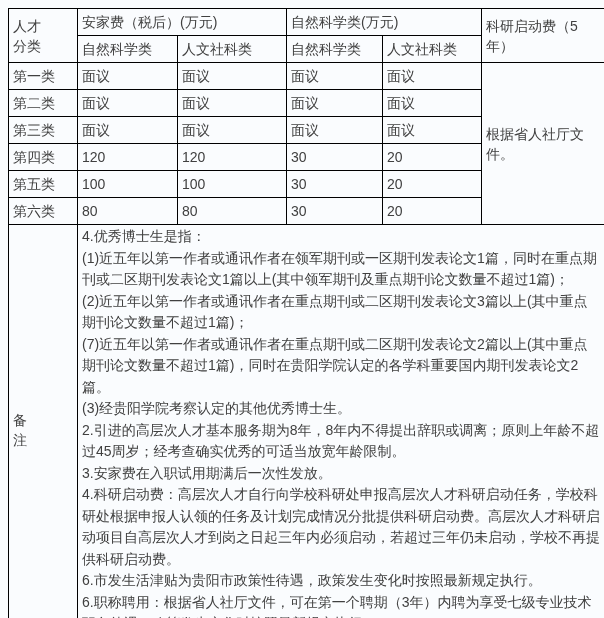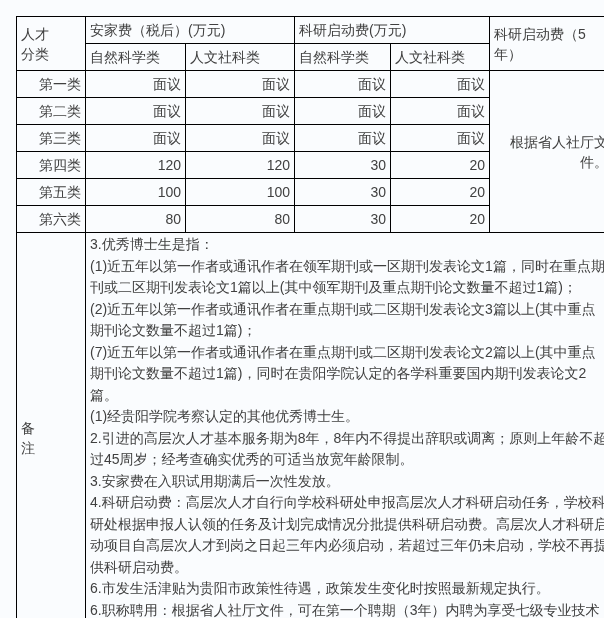--- a/index.html
+++ b/index.html
@@ -5,21 +5,21 @@
   html, body {
     margin: 0;
     padding: 0;
     background: #fafcfe;
     font-family: "Liberation Sans", "DejaVu Sans", sans-serif;
   }
   .page {
     width: 500px;
     height: 618px;
     box-sizing: border-box;
-    padding: 16px;
+    padding: 8px;
     background: #fafcfe;
   }
   table.benefits {
     border-collapse: collapse;
     table-layout: fixed;
     width: 596px;
     color: #404040;
     font-size: 14px;
   }
   table.benefits th,
@@ -28,21 +28,21 @@
     font-weight: normal;
     text-align: left;
     vertical-align: middle;
     padding: 1px 4px;
     line-height: 20px;
     overflow: hidden;
     word-break: break-all;
   }
   table.benefits { border-bottom: 2px solid #000000; }
   tr.hrow th { height: 24px; }
-  tr.drow th, tr.drow td { height: 24px; text-align: right; }
+  tr.drow th, tr.drow td { height: 24px; }
   .multiline { white-space: pre-line; }
   td.remarks-cell {
     vertical-align: top;
     padding: 2px 4px;
   }
   .remark-line {
     margin: 0;
     line-height: 21.5px;
     word-break: break-all;
   }
@@ -59,21 +59,21 @@
       <col style="width:96px">
       <col style="width:99px">
       <col style="width:123px">
     </colgroup>
 
     <tbody>
         <tr class="hrow">
       <th rowspan="2" class="multiline">人才
 分类</th>
       <th colspan="2">安家费（税后）(万元)</th>
-      <th colspan="2">科研启动费(万元)</th>
+      <th colspan="2">自然科学类(万元)</th>
       <th rowspan="2">科研启动费（5年）</th>
     </tr>
 
     <tr class="hrow">
       <th>自然科学类</th>
       <th>人文社科类</th>
       <th>自然科学类</th>
       <th>人文社科类</th>
     </tr>
 
@@ -123,25 +123,25 @@
       <td>80</td>
       <td>80</td>
       <td>30</td>
       <td>20</td>
     </tr>
 
     <tr>
       <th class="multiline">备
 注</th>
       <td colspan="5" class="remarks-cell">
-        <div class="remark-line">3.优秀博士生是指：</div>
+        <div class="remark-line">4.优秀博士生是指：</div>
         <div class="remark-line">(1)近五年以第一作者或通讯作者在领军期刊或一区期刊发表论文1篇，同时在重点期刊或二区期刊发表论文1篇以上(其中领军期刊及重点期刊论文数量不超过1篇)；</div>
         <div class="remark-line">(2)近五年以第一作者或通讯作者在重点期刊或二区期刊发表论文3篇以上(其中重点期刊论文数量不超过1篇)；</div>
         <div class="remark-line">(7)近五年以第一作者或通讯作者在重点期刊或二区期刊发表论文2篇以上(其中重点期刊论文数量不超过1篇)，同时在贵阳学院认定的各学科重要国内期刊发表论文2篇。</div>
-        <div class="remark-line">(1)经贵阳学院考察认定的其他优秀博士生。</div>
+        <div class="remark-line">(3)经贵阳学院考察认定的其他优秀博士生。</div>
         <div class="remark-line">2.引进的高层次人才基本服务期为8年，8年内不得提出辞职或调离；原则上年龄不超过45周岁；经考查确实优秀的可适当放宽年龄限制。</div>
         <div class="remark-line">3.安家费在入职试用期满后一次性发放。</div>
         <div class="remark-line">4.科研启动费：高层次人才自行向学校科研处申报高层次人才科研启动任务，学校科研处根据申报人认领的任务及计划完成情况分批提供科研启动费。高层次人才科研启动项目自高层次人才到岗之日起三年内必须启动，若超过三年仍未启动，学校不再提供科研启动费。</div>
         <div class="remark-line">6.市发生活津贴为贵阳市政策性待遇，政策发生变化时按照最新规定执行。</div>
         <div class="remark-line">6.职称聘用：根据省人社厅文件，可在第一个聘期（3年）内聘为享受七级专业技术职务待遇，政策发生变化时按照最新规定执行。</div>
       </td>
     </tr>
   </tbody>
     </table>
 </div>

